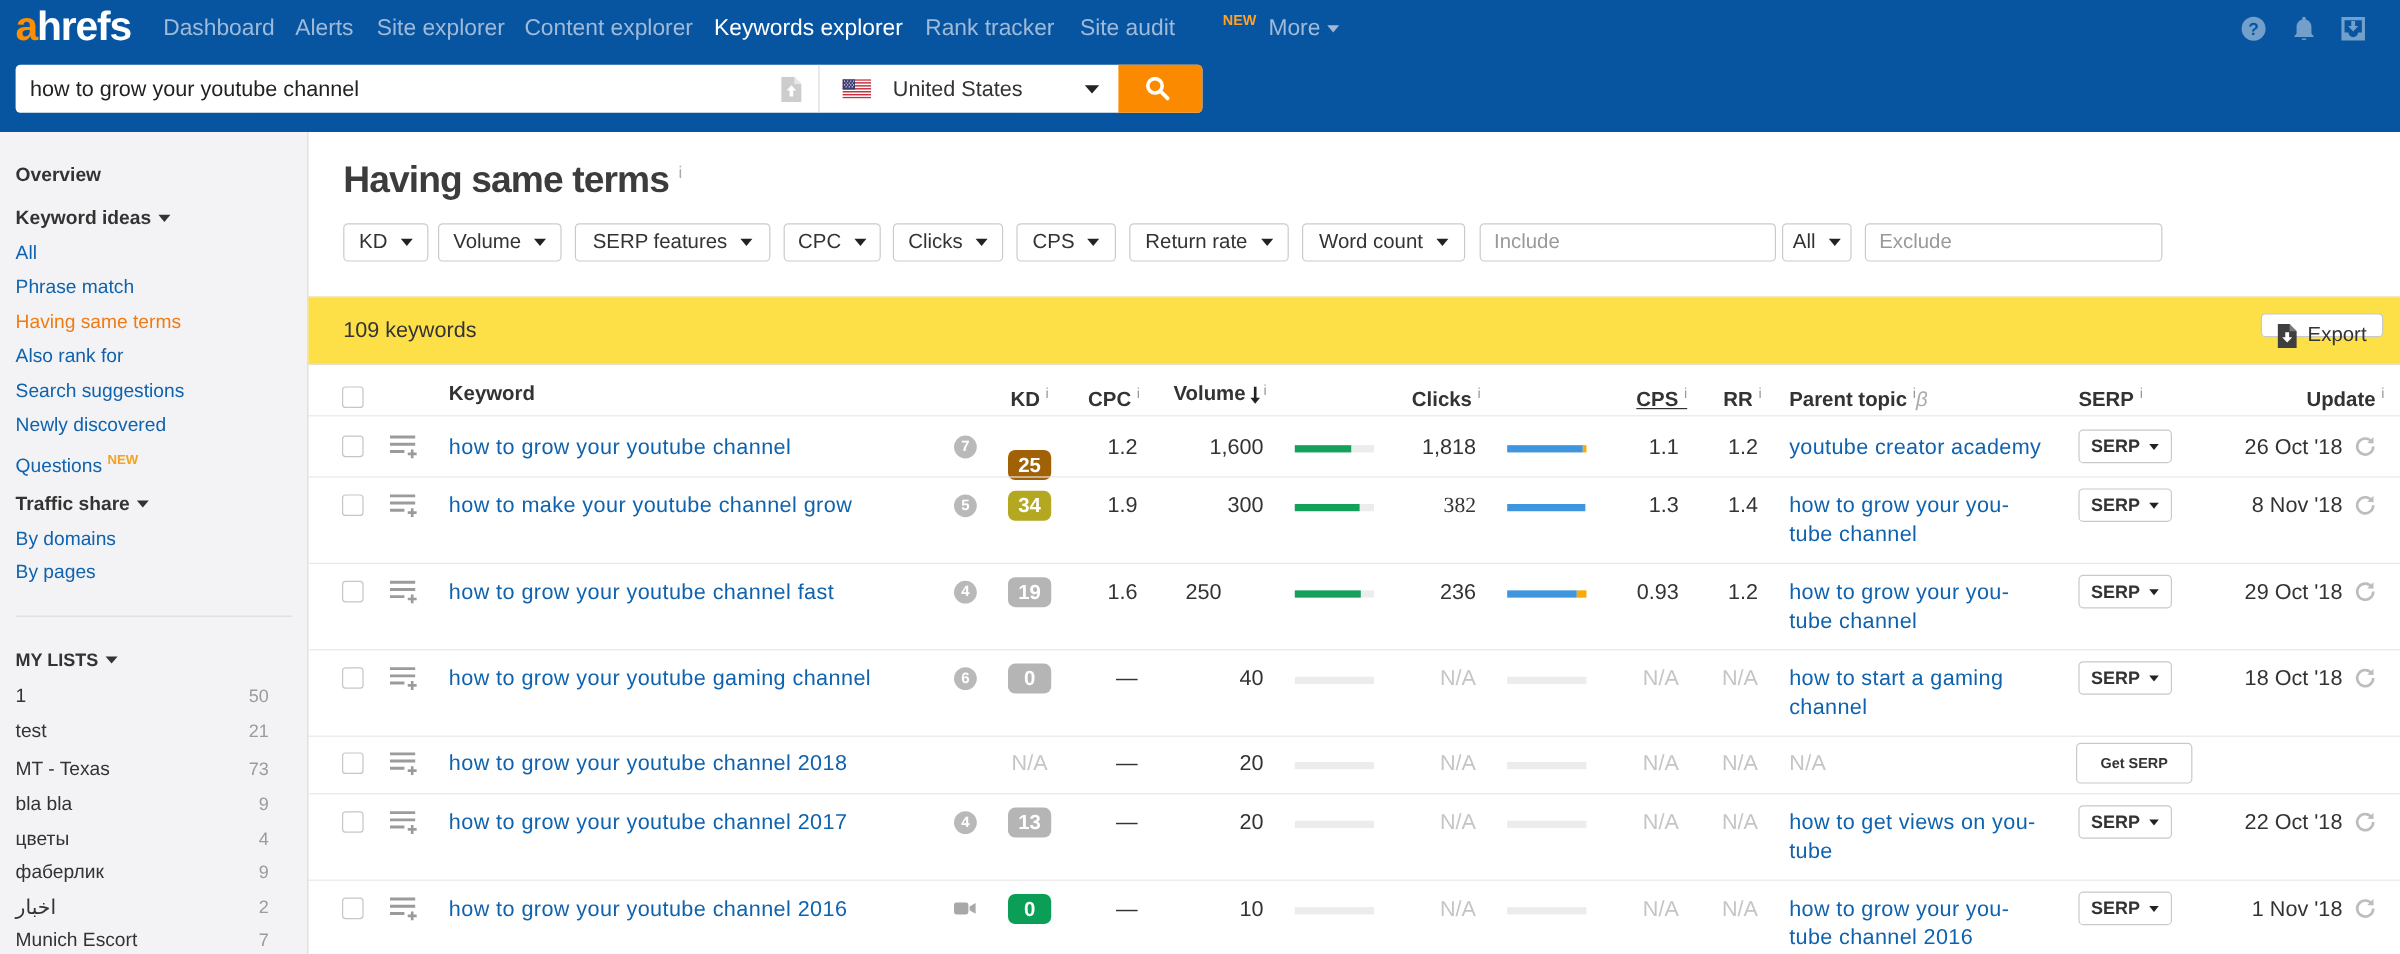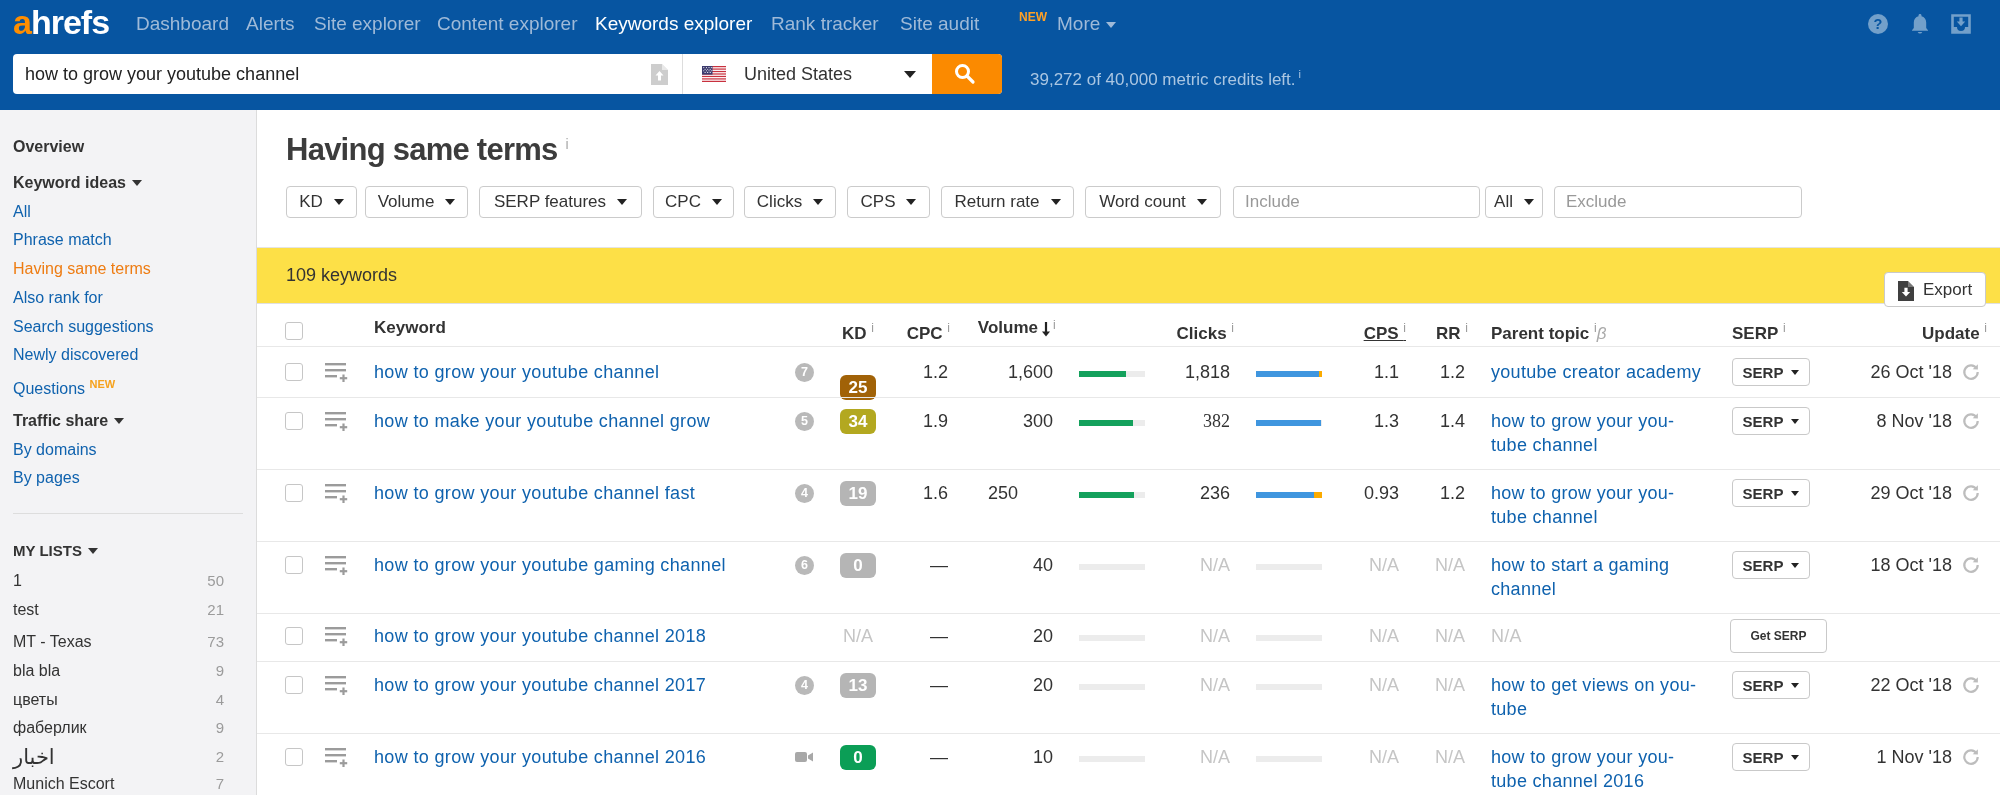--- a/index.html
+++ b/index.html
@@ -35,21 +35,21 @@
 .caret.blue { border-top-color:#9fbad8; }
 
 
 #h1 { position:absolute; left:286px; top:132px; font-size:31px; font-weight:700; color:#3c3c3c; letter-spacing:-0.75px; }
 #h1 sup { font-size:14px; color:#a9a9a9; font-weight:400; }
 .fbtn { position:absolute; top:186px; height:32px; border:1px solid #cbcbcb; border-radius:4px; background:#fff; font-size:17px; color:#333; display:flex; align-items:center; justify-content:center; }
 .fbtn .caret { border-top-color:#222; margin-left:11px; }
 .finput { position:absolute; top:186px; height:32px; border:1px solid #cbcbcb; border-radius:4px; background:#fff; font-size:17px; color:#999; line-height:30px; padding-left:11px; }
 #graybar { position:absolute; left:257px; top:247px; width:1743px; height:57px; background:#fde047; border-top:1px solid #e4e4e4; border-bottom:1px solid #e0e0e0; }
 #graybar .lbl { position:absolute; left:29px; top:0; height:55px; line-height:55px; font-size:18px; color:#333; }
-#exportbtn { position:absolute; left:1627px; top:13px; width:102px; height:35px; background:#fff; border:1px solid #c9c9c9; border-radius:4px;margin-top:11px; }
+#exportbtn { position:absolute; left:1627px; top:13px; width:102px; height:20px; background:#fff; border:1px solid #c9c9c9; border-radius:4px; }
 
 
 .hlbl { position:absolute; top:317px; font-size:17px; font-weight:700; color:#333; line-height:22px; white-space:nowrap; }
 .hlbl sup, .supi { font-size:12px; color:#999; font-weight:400; }
 .cb { position:absolute; width:18px; height:18px; border:1px solid #c6c6c6; border-radius:3px; background:#fff; left:285px; }
 .rowline { position:absolute; left:257px; width:1743px; height:1px; background:#e8e8e8; }
 .kwlink { position:absolute; left:374px; font-size:18px; color:#0f62ae; line-height:24px; white-space:nowrap; letter-spacing:0.35px; }
 .ptopic { position:absolute; left:1491px; font-size:18px; color:#0f62ae; line-height:24px; letter-spacing:0.3px; }
 .num { position:absolute; font-size:18px; color:#333; text-align:right; width:100px; line-height:24px; }
 .na { color:#c5c5c5 !important; }
@@ -118,21 +118,20 @@
     </svg>
     <div id="ustext">United States</div>
     <div class="abs" style="left:891px; top:17px; width:0; height:0; border-left:6px solid transparent; border-right:6px solid transparent; border-top:7px solid #222;"></div>
     <div id="searchbtn">
       <svg class="abs" style="left:21px; top:10px;" width="28" height="21" viewBox="0 0 28 21">
           <circle cx="9.5" cy="7.5" r="6" fill="none" stroke="#ffffff" stroke-width="3"></circle>
           <line x1="14" y1="12" x2="20" y2="18" stroke="#ffffff" stroke-width="3.2" stroke-linecap="round"></line>
         </svg>
     </div>
   </div>
-  <div id="credits">39,272 of 40,000 metric credits left.<sup>&nbsp;i</sup></div>
   <svg class="abs" style="left:1867px; top:13px;" width="22" height="22" viewBox="0 0 22 22">
       <circle cx="11" cy="11" r="10" fill="#73a0ca"></circle>
       <text x="11" y="16" text-anchor="middle" font-family="Liberation Sans, sans-serif" font-size="14.5" font-weight="bold" fill="#0755a1">?</text>
     </svg>
   <svg class="abs" style="left:1908px; top:12px;" width="24" height="24" viewBox="0 0 24 24">
       <path d="M12 2 C11 2 10.5 2.6 10.5 3.5 L10.5 4.2 C7.6 4.9 5.8 7.3 5.8 10.4 L5.8 16 L4 18.2 L4 18.8 L20 18.8 L20 18.2 L18.2 16 L18.2 10.4 C18.2 7.3 16.4 4.9 13.5 4.2 L13.5 3.5 C13.5 2.6 13 2 12 2 Z" fill="#73a0ca"></path>
       <path d="M9.7 20 A 2.5 2.5 0 0 0 14.3 20 Z" fill="#73a0ca"></path>
     </svg>
   <svg class="abs" style="left:1950px; top:13px;" width="22" height="22" viewBox="0 0 22 22">
       <path d="M1.2 1.2 H20.8 V20.8 H1.2 Z M3.8 3.8 V14 H7 A 4 4 0 0 0 15 14 H18.2 V3.8 Z" fill="#73a0ca" fill-rule="evenodd"></path>
@@ -160,21 +159,21 @@
   <div class="sname" style="top:490px;">test</div>
     <div class="scount" style="top:490px;">21</div>
   <div class="sname" style="top:522px;">MT - Texas</div>
     <div class="scount" style="top:522px;">73</div>
   <div class="sname" style="top:551px;">bla bla</div>
     <div class="scount" style="top:551px;">9</div>
   <div class="sname" style="top:580px;">цветы</div>
     <div class="scount" style="top:580px;">4</div>
   <div class="sname" style="top:608px;">фаберлик</div>
     <div class="scount" style="top:608px;">9</div>
-  <div class="sname" style="top:637px; font-size:21px;">اخبار</div>
+  <div class="sname" style="top:637px; font-size:17px;">اخبار</div>
     <div class="scount" style="top:637px;">2</div>
   <div class="sname" style="top:664px;">Munich Escort</div>
     <div class="scount" style="top:664px;">7</div>
 </div>
 
 <div id="h1">Having same terms <sup>i</sup></div>
 
 <div class="fbtn" style="left:286px; width:71px;">KD<span class="caret"></span></div>
 <div class="fbtn" style="left:365px; width:103px;">Volume<span class="caret"></span></div>
 <div class="fbtn" style="left:479px; width:163px;">SERP features<span class="caret"></span></div>

